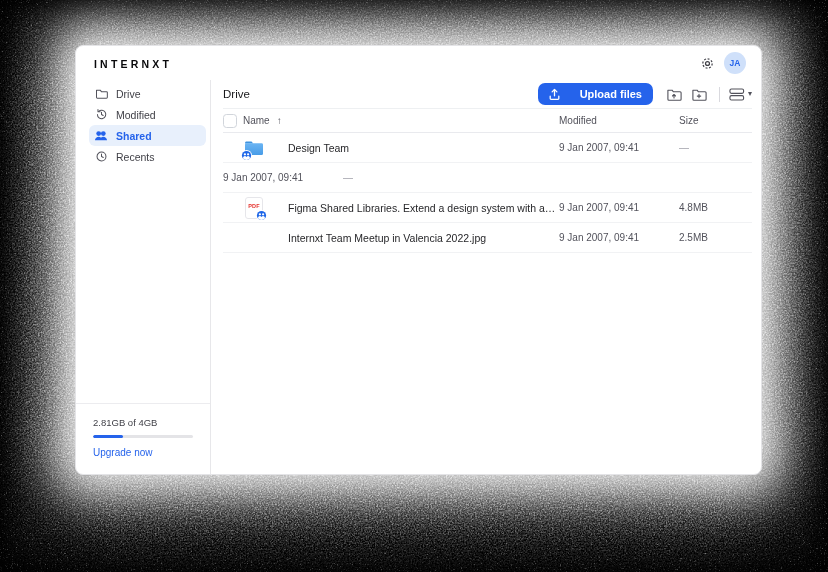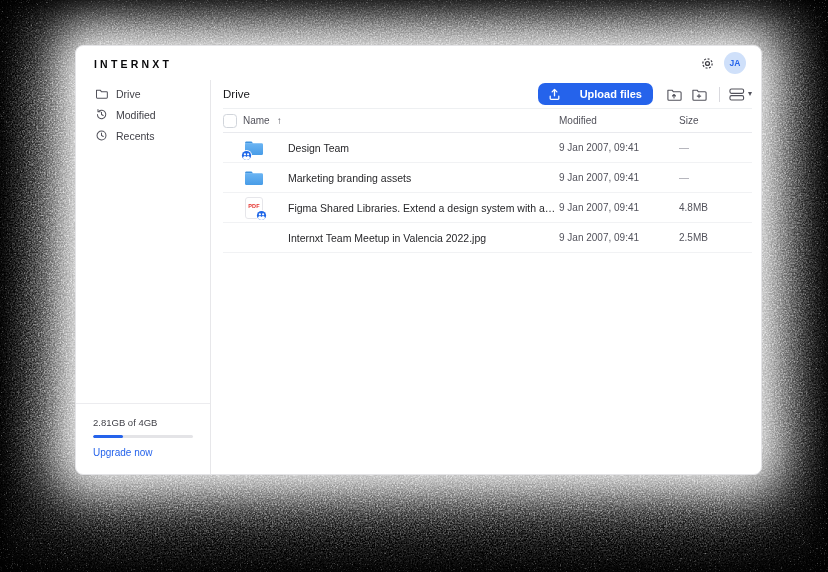--- a/index.html
+++ b/index.html
@@ -179,20 +179,32 @@
             <svg width="13" height="13" viewBox="0 0 14 14">
                 <g fill="none" stroke="#52525b" stroke-width="1.1" stroke-linecap="round" stroke-linejoin="round">
                   <path d="M2.6 7a4.5 4.5 0 1 0 1.3-3.2"></path>
                   <path d="M3.2 1.7v2.4h2.4"></path>
                   <path d="M7 4.7V7l1.8 1.1"></path>
                 </g>
               </svg>
           </span>
           <span>Modified</span>
         </div>
+        <div class="nav-item active">
+          <span class="nav-ic">
+            <svg width="14" height="13" viewBox="0 0 14 13">
+                <g fill="#2563eb">
+                  <circle cx="4.7" cy="4.6" r="2.4"></circle>
+                  <circle cx="9.3" cy="4.6" r="2.4"></circle>
+                  <path d="M.9 11.3C1.3 9 2.8 7.7 4.7 7.7c1 0 1.8.4 2.3 1 .5-.6 1.3-1 2.3-1 1.9 0 3.4 1.3 3.8 3.6z"></path>
+                </g>
+              </svg>
+          </span>
+          <span>Shared</span>
+        </div>
         <div class="nav-item">
           <span class="nav-ic">
             <svg width="13" height="13" viewBox="0 0 14 14">
                 <g fill="none" stroke="#52525b" stroke-width="1.1" stroke-linecap="round">
                   <circle cx="7" cy="7" r="4.8"></circle>
                   <path d="M7 4.4V7l1.9 1.1"></path>
                 </g>
               </svg>
           </span>
           <span>Recents</span>
@@ -278,29 +290,20 @@
                   </g>
               </svg>
             </span>
             <span class="item-name">Design Team</span>
           </div>
           <div class="col-modified cell-modified">9 Jan 2007, 09:41</div>
           <div class="col-size cell-size dash">—</div>
         </div>
 
         <div class="row">
-          <div class="col-name">
-            <span class="file-ic">
-              <svg width="22" height="22" viewBox="0 0 22 22">
-                <path d="M2 6c0-.8.7-1.5 1.5-1.5h5l1.8 2H2z" fill="#3f93df"></path>
-                <rect x="2" y="6.3" width="18" height="11.8" rx="1.4" fill="url(#fgrad)"></rect>
-              </svg>
-            </span>
-            <span class="item-name">Marketing branding assets</span>
-          </div>
           <div class="col-modified cell-modified">9 Jan 2007, 09:41</div>
           <div class="col-size cell-size dash">—</div>
         </div>
 
         <div class="row">
           <div class="col-name">
             <span class="file-ic">
               <span class="pdf-card">
                   <span class="pdf-label">PDF</span>
                 </span>

